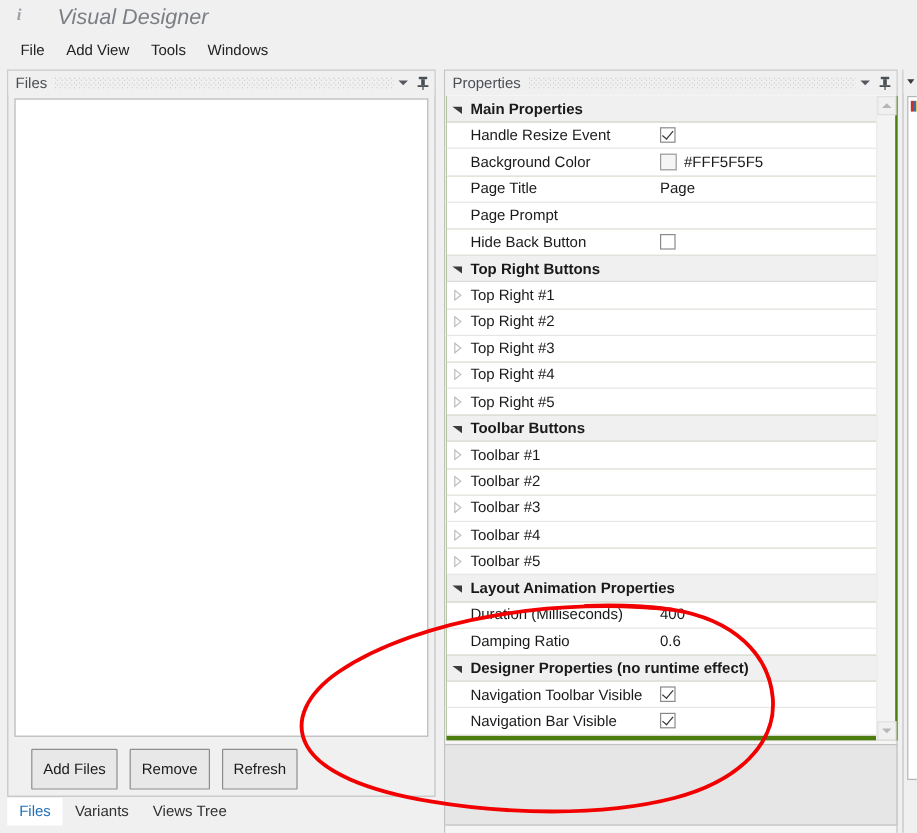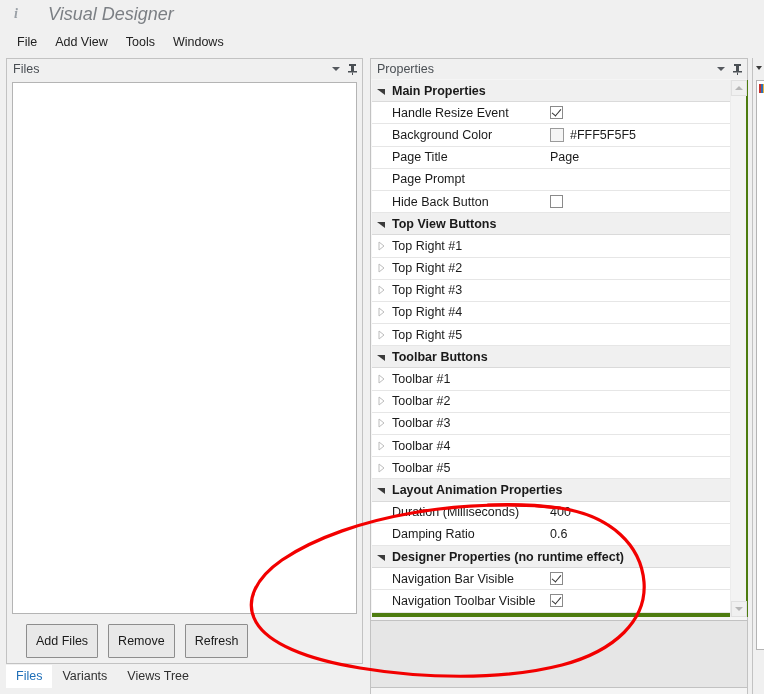--- a/index.html
+++ b/index.html
@@ -445,21 +445,21 @@
           <div class="val">
             <span class="checkbox"></span>
           </div>
         </div>
         <div class="row group">
           <div class="exp">
             <svg width="10" height="10" viewBox="0 0 10 10">
               <path d="M1 3 L9 3 L9 9 Z" fill="#3b3b3b"></path>
             </svg>
           </div>
-          <div class="lbl">Top View Buttons</div>
+          <div class="lbl">Top Right Buttons</div>
         </div>
         <div class="row item">
           <div class="exp">
             <svg width="10" height="10" viewBox="0 0 10 10">
               <path d="M3 1 L8 5 L3 9 Z" fill="none" stroke="#bdbdbd" stroke-width="1"></path>
             </svg>
           </div>
           <div class="lbl">Top Right #1</div>
           <div class="val"></div>
         </div>
@@ -577,28 +577,28 @@
         <div class="row group">
           <div class="exp">
             <svg width="10" height="10" viewBox="0 0 10 10">
               <path d="M1 3 L9 3 L9 9 Z" fill="#3b3b3b"></path>
             </svg>
           </div>
           <div class="lbl">Designer Properties (no runtime effect)</div>
         </div>
         <div class="row item">
           <div class="exp"></div>
+          <div class="lbl">Navigation Toolbar Visible</div>
+          <div class="val">
+            <span class="checkbox checked"></span>
+          </div>
+        </div>
+        <div class="row item">
+          <div class="exp"></div>
           <div class="lbl">Navigation Bar Visible</div>
-          <div class="val">
-            <span class="checkbox checked"></span>
-          </div>
-        </div>
-        <div class="row item">
-          <div class="exp"></div>
-          <div class="lbl">Navigation Toolbar Visible</div>
           <div class="val">
             <span class="checkbox checked"></span>
           </div>
         </div>
       </div>
 
     <div class="vscroll">
       <div class="sb-btn">
           <span class="sb-up"></span>
         </div>

